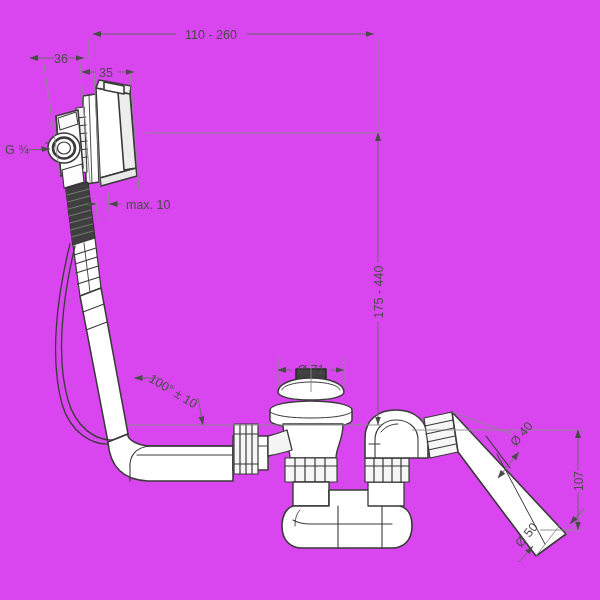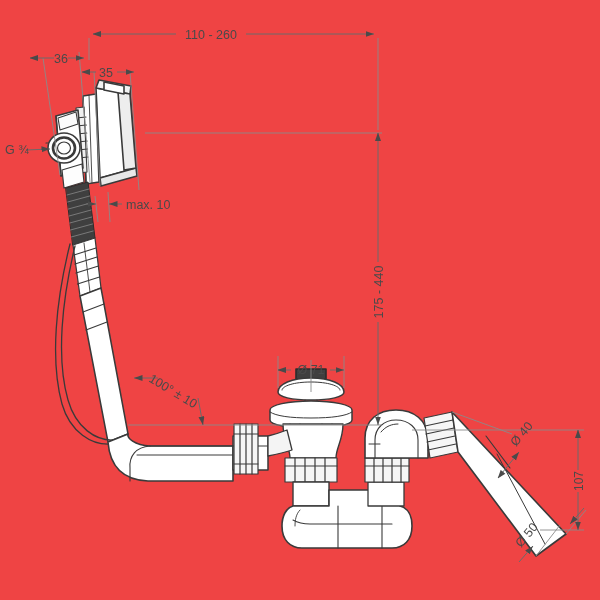--- a/index.html
+++ b/index.html
@@ -1,18 +1,18 @@
 <!DOCTYPE html>
 <html><head>
 <meta charset="utf-8">
 <style>
   html,body{margin:0;padding:0;background:#ffffff;}
   body{width:600px;height:600px;overflow:hidden;
        font-family:"Liberation Sans", sans-serif;}
-  #stage{position:relative;width:600px;height:600px;background:#ef4444;}
+  #stage{position:relative;width:600px;height:600px;background:#d946ef;}
   svg{display:block;}
   .dimtext{font-family:"Liberation Sans", sans-serif;font-size:12.5px;fill:#4a4a4a;}
   .dimtext-sm{font-family:"Liberation Sans", sans-serif;font-size:12px;fill:#4a4a4a;}
 </style>
 </head>
 <body>
 
 <div id="stage">
 <svg width="600" height="600" viewBox="0 0 600 600">
 

